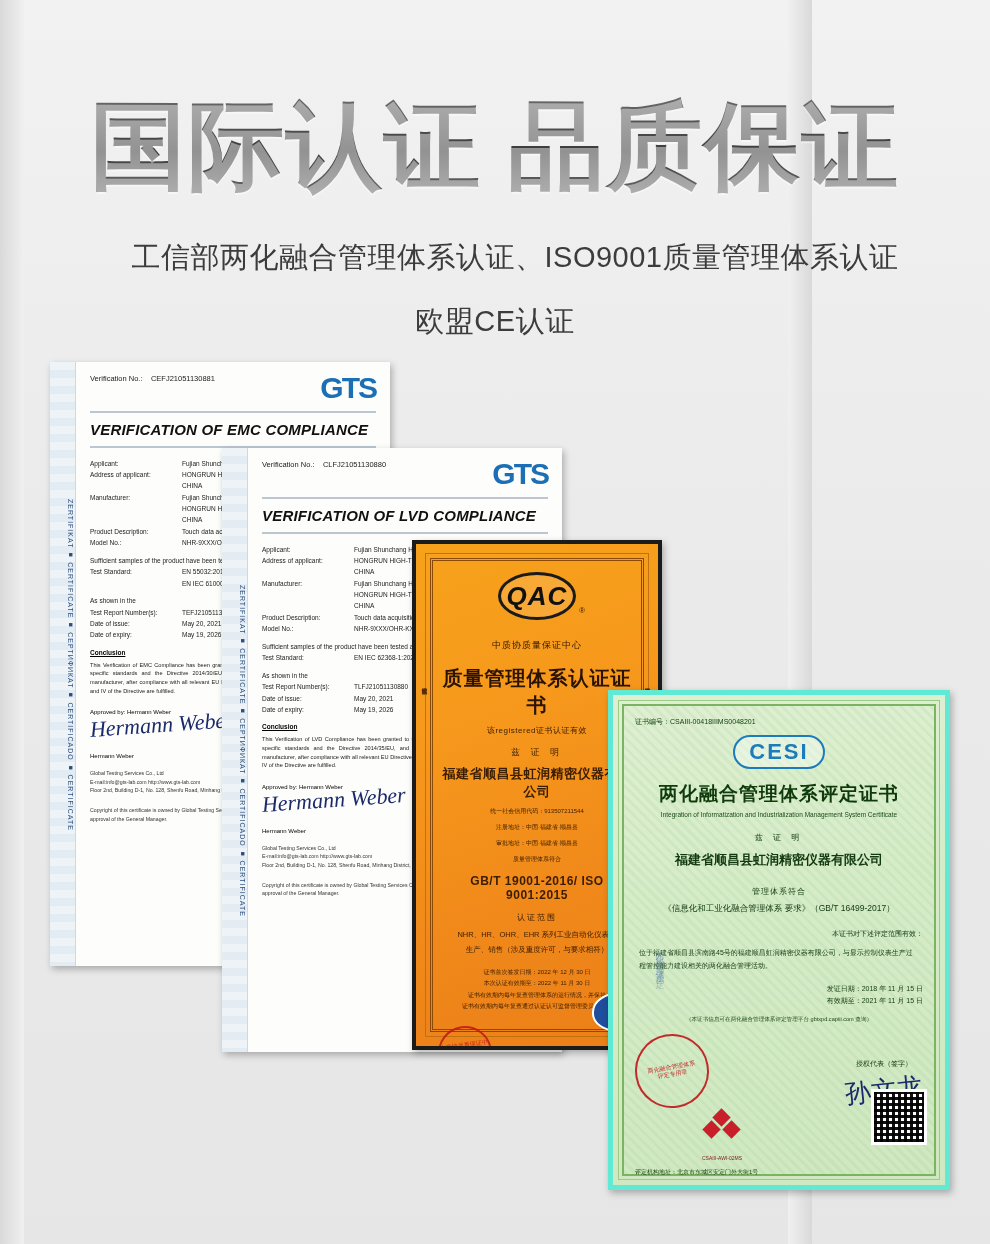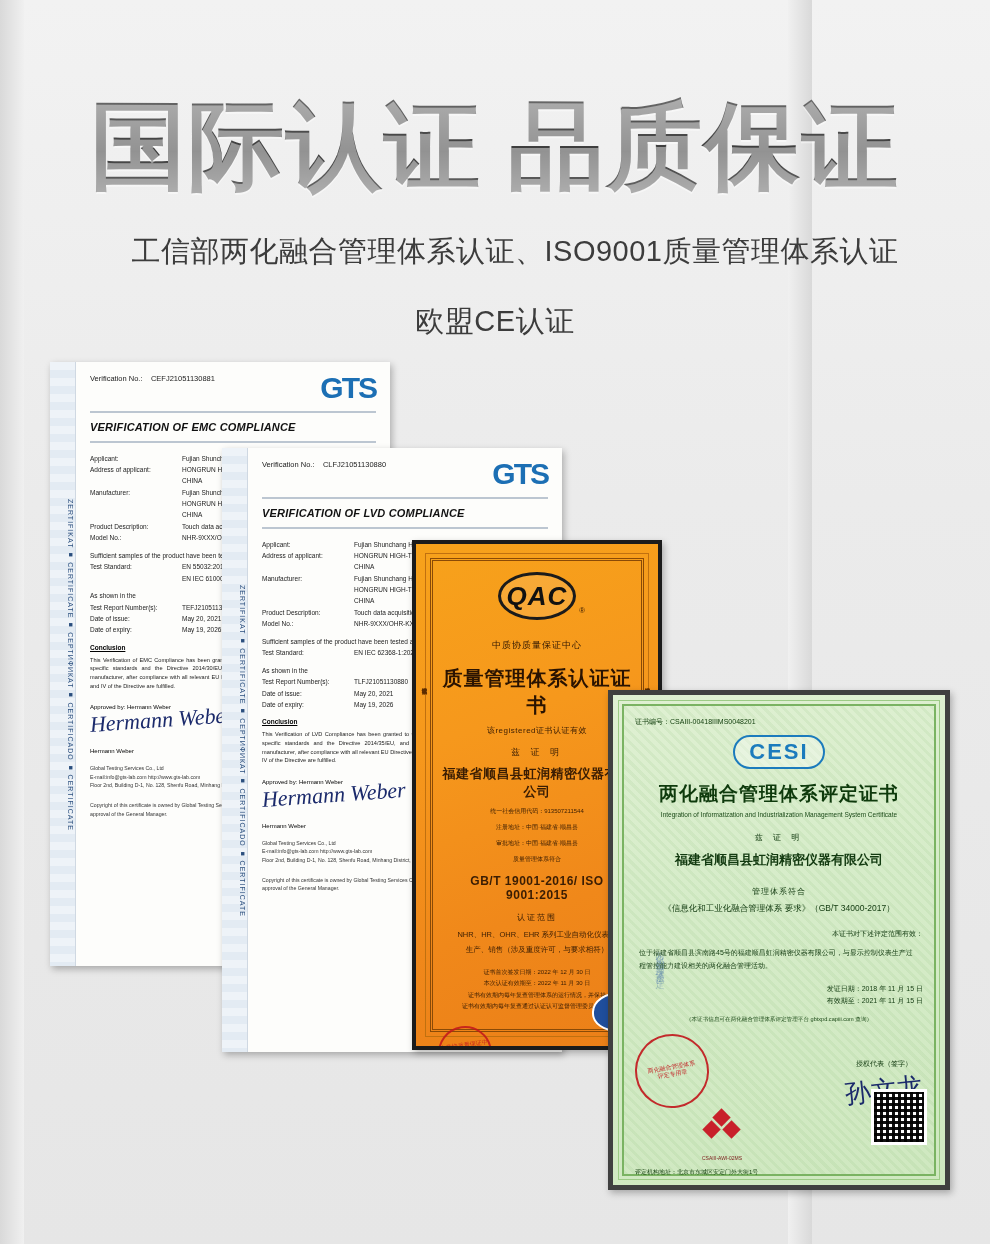--- a/index.html
+++ b/index.html
@@ -30,21 +30,21 @@
     color: #4a4a4a;
     background: linear-gradient(180deg,#6b6b6b 0%,#3a3a3a 55%,#6e6e6e 100%);
     -webkit-background-clip: text; background-clip: text;
     -webkit-text-fill-color: transparent;
     text-shadow: 0 2px 0 rgba(255,255,255,.45);
     white-space: nowrap;
   }
   .headline .gap { display: inline-block; width: 26px; }
 
   .subline1 {
-    position: absolute; top: 232px; left: 0; width: 990px;
+    position: absolute; top: 238px; left: 0; width: 990px;
     text-align: center; font-size: 29px; color: #3c3c3c; letter-spacing: .5px; padding-left: 40px;
   }
   .subline2 {
     position: absolute; top: 302px; left: 0; width: 990px;
     text-align: center; font-size: 29px; color: #3c3c3c; letter-spacing: .5px;
   }
 
   
   .certs { position: absolute; left: 0; top: 0; width: 990px; height: 1244px; }
   .cert { position: absolute; background: #fff; box-shadow: 2px 3px 7px rgba(0,0,0,.28); }
@@ -67,21 +67,21 @@
   }
   .gts-inner { position: absolute; left: 26px; right: 0; top: 0; bottom: 0; padding: 12px 14px; }
   .gts-top-row { display: flex; justify-content: space-between; align-items: flex-start; }
   .gts-verif { font-size: 7.5px; color: #222; }
   .gts-logo {
     font-size: 30px; font-weight: bold; letter-spacing: -2px;
     color: #1c6fb4; line-height: .9;
     font-family: "Liberation Sans", sans-serif;
   }
   .gts-rule { height: 2px; background: #bcc6d1; margin: 10px 0 8px; }
-  .gts-title { font-size: 11px; font-weight: bold; font-style: italic; color: #111; letter-spacing: .2px; }
+  .gts-title { font-size: 15px; font-weight: bold; font-style: italic; color: #111; letter-spacing: .2px; }
   .gts-rule2 { height: 1.5px; background: #bcc6d1; margin: 8px 0 10px; }
   .kv { display: flex; font-size: 6.5px; color: #222; line-height: 1.75; }
   .kv .k { width: 92px; flex: 0 0 92px; }
   .kv .v { flex: 1; }
   .gts-sub { font-size: 6.5px; color: #222; margin-top: 6px; line-height: 1.8; }
   .gts-concl { font-size: 6.5px; font-weight: bold; text-decoration: underline; margin-top: 8px; }
   .gts-para { font-size: 5.6px; color: #222; line-height: 1.55; margin-top: 5px; text-align: justify; }
   .gts-approved { font-size: 6px; margin-top: 14px; }
   .sig {
     font-family: "Liberation Serif", serif; font-style: italic;
@@ -148,21 +148,21 @@
     border: 2px solid #fff;
   }
   .qac-vert-l, .qac-vert-r {
     position: absolute; top: 140px; font-size: 5.5px; color: #5a2c03;
     writing-mode: vertical-rl; text-orientation: mixed; white-space: nowrap;
   }
   .qac-vert-l { left: 6px; }
   .qac-vert-r { right: 6px; }
 
   
-  #cert-cesi { left: 608px; top: 690px; width: 342px; height: 500px; background: #404040; padding: 21px; }
+  #cert-cesi { left: 608px; top: 690px; width: 342px; height: 500px; background: #5eead4; padding: 21px; }
   .cesi-bg {
     position: absolute; inset: 5px;
     background: linear-gradient(170deg,#dff0d2 0%,#d6ecc9 40%,#cfe8c0 100%);
     overflow: hidden;
   }
   .cesi-guilloche {
     position: absolute; inset: 9px;
     border: 2px solid #7ab362;
     outline: 1px solid #9ccb85;
     outline-offset: 3px;
@@ -449,21 +449,21 @@
         <div class="cesi-content">
           <div class="cesi-no">
             <span>证书编号：</span><span>CSAIII-00418IIIMS0048201</span>
           </div>
           <div class="cesi-logo">CESI</div>
           <div class="cesi-title">两化融合管理体系评定证书</div>
           <div class="cesi-title-en">Integration of Informatization and Industrialization Management System Certificate</div>
           <div class="cesi-zm">兹 证 明</div>
           <div class="cesi-company">福建省顺昌县虹润精密仪器有限公司</div>
           <div class="cesi-line">管理体系符合</div>
-          <div class="cesi-std">《信息化和工业化融合管理体系 要求》（GB/T 34000-2017）</div>
+          <div class="cesi-std">《信息化和工业化融合管理体系 要求》（GB/T 16499-2017）</div>
           <div class="cesi-note">本证书对下述评定范围有效：</div>
           <div class="cesi-para">位于福建省顺昌县滨南路45号的福建顺昌虹润精密仪器有限公司，与显示控制仪表生产过程管控能力建设相关的两化融合管理活动。</div>
           <div class="cesi-dates">
             <div>发证日期：2018 年 11 月 15 日</div>
             <div>有效期至：2021 年 11 月 15 日</div>
           </div>
           <div class="cesi-verify">（本证书信息可在两化融合管理体系评定管理平台 gbtxpd.capiii.com 查询）</div>
           <div class="cesi-sign-row">
             <div class="cesi-seal">
               <span style="white-space:pre-line">两化融合管理体系

